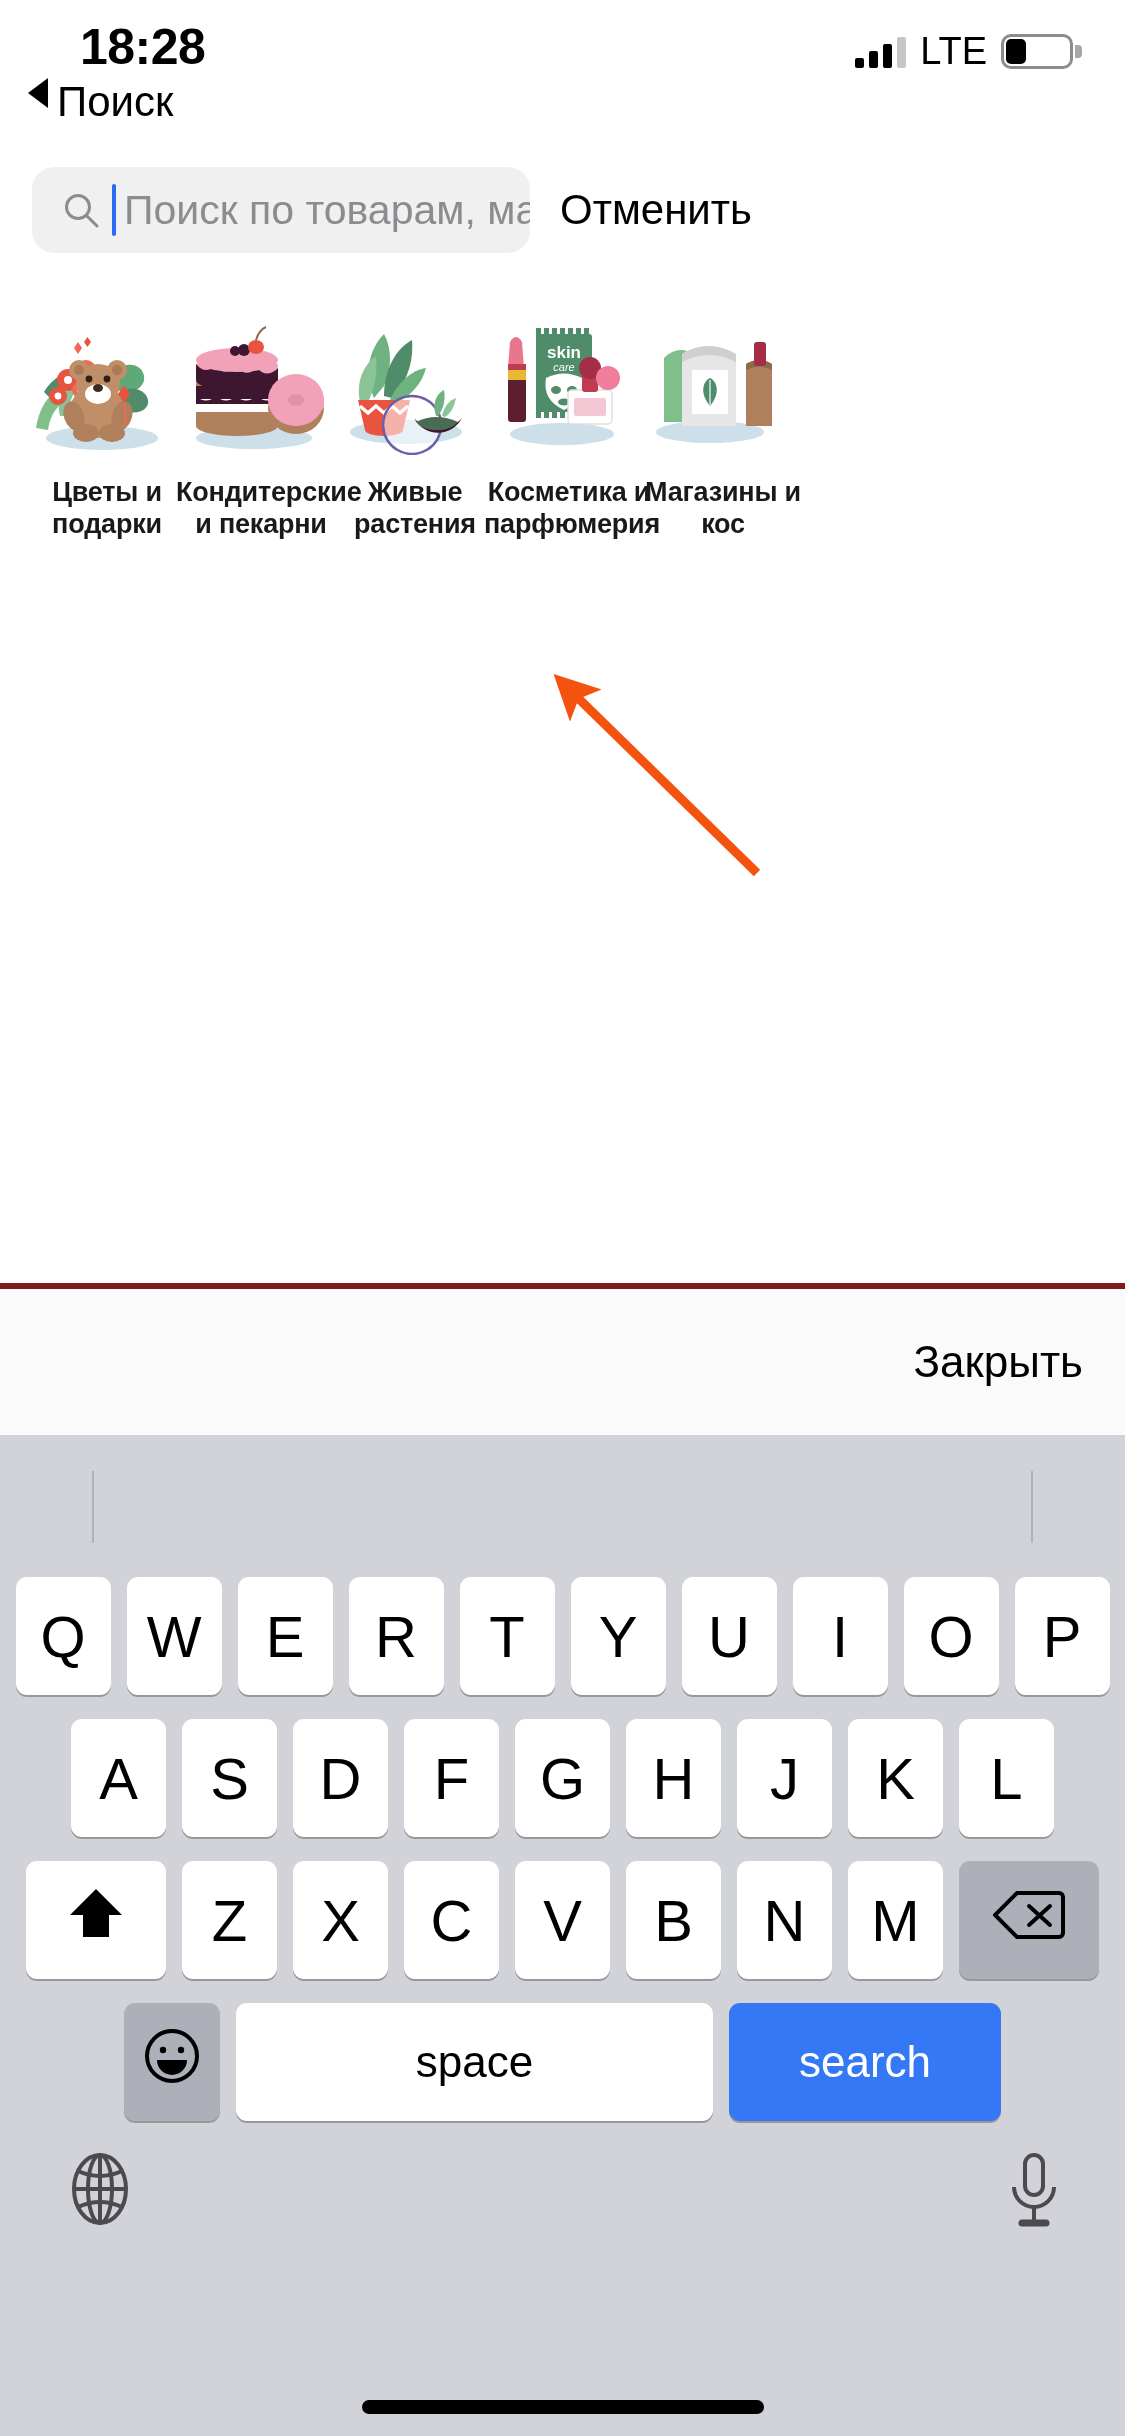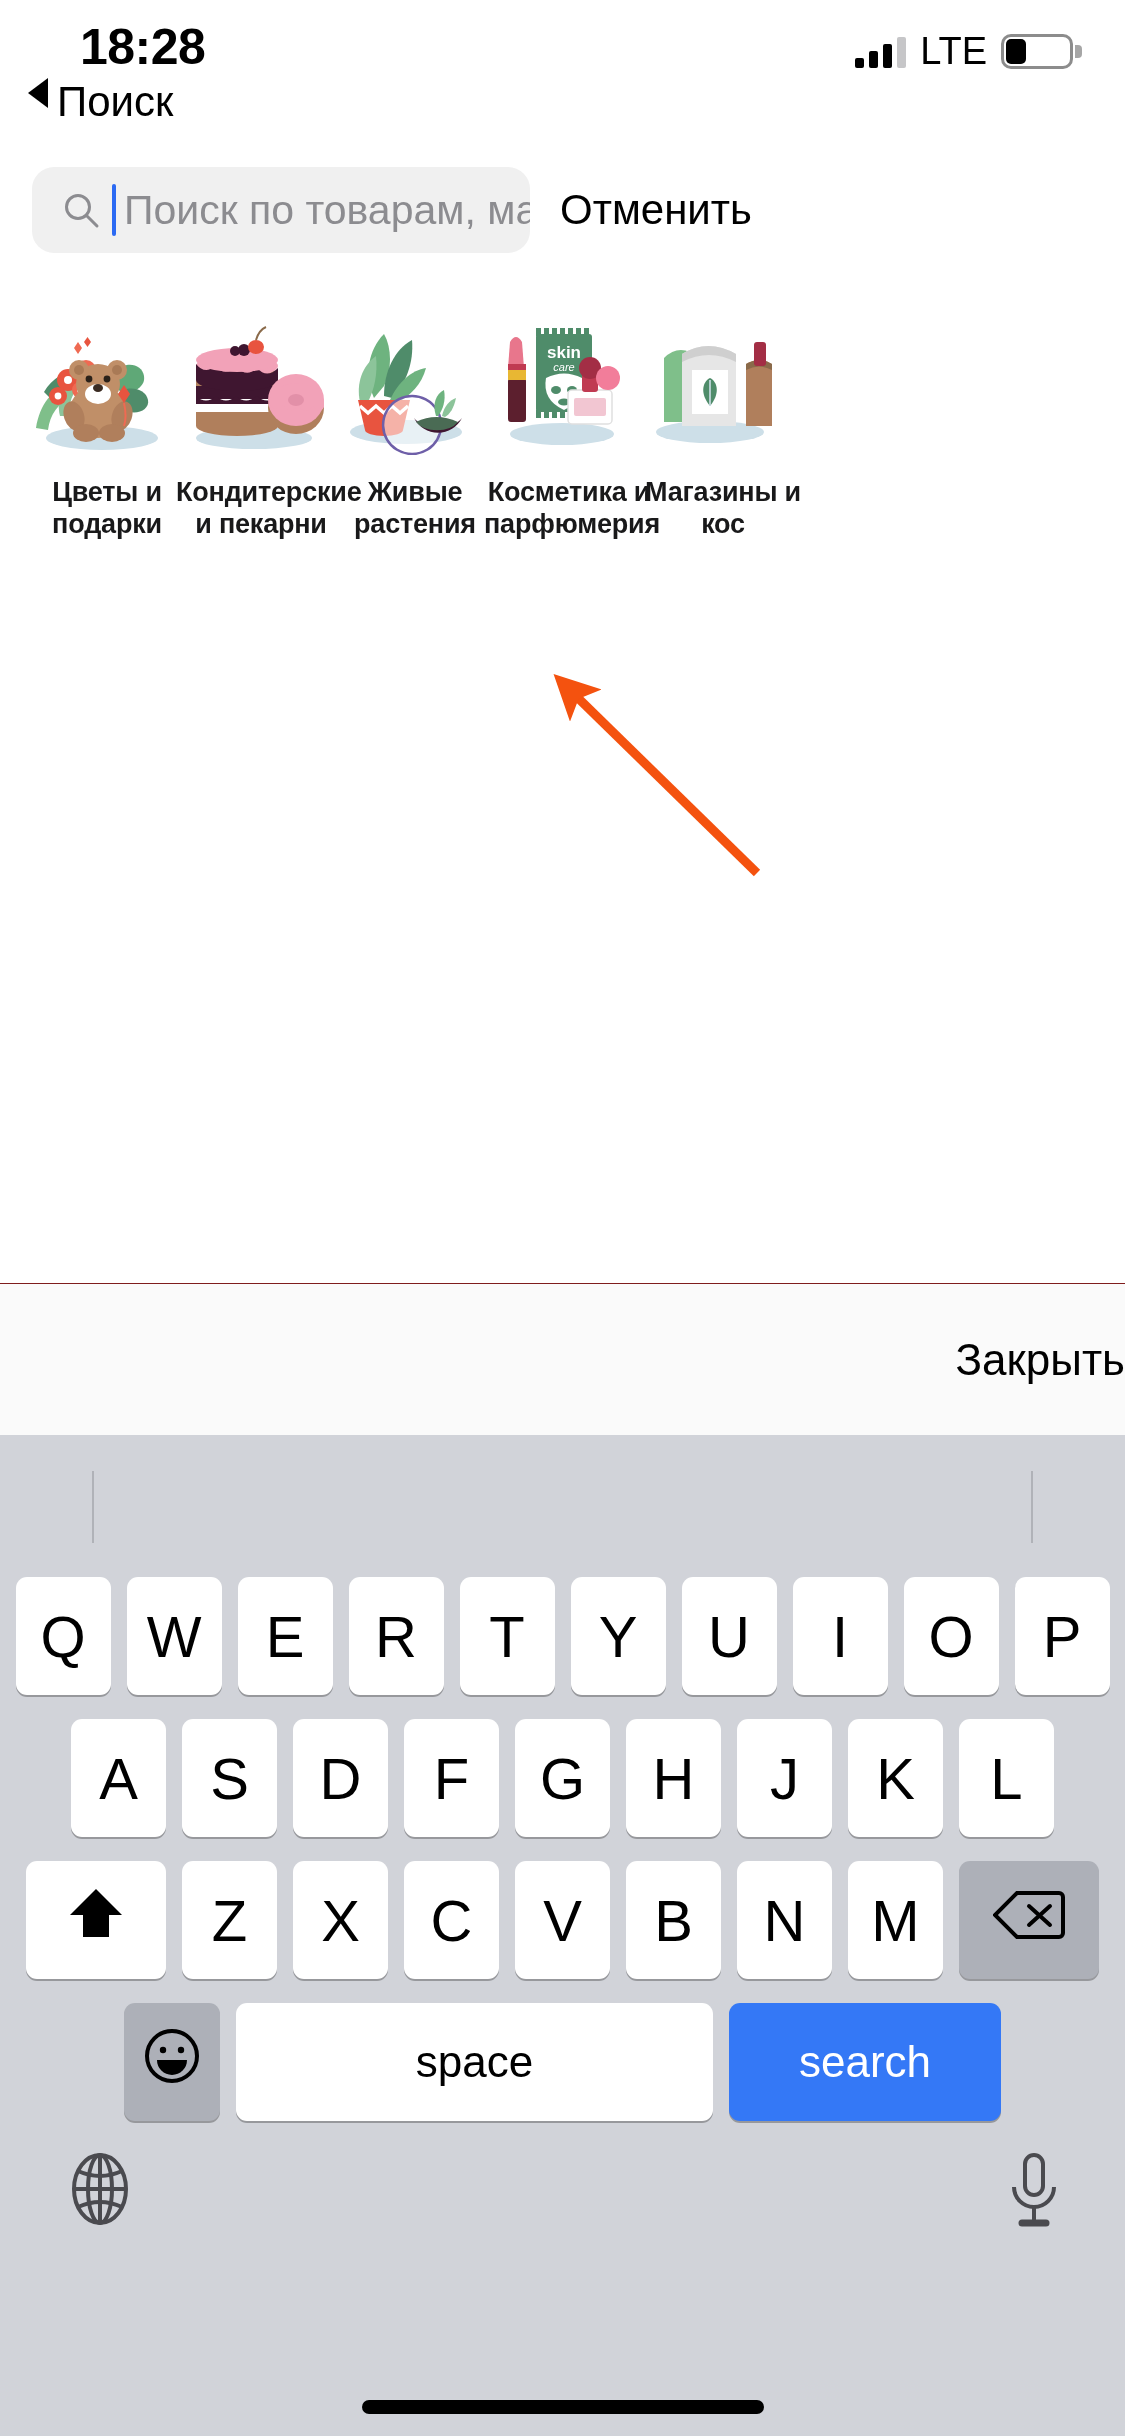--- a/index.html
+++ b/index.html
@@ -97,22 +97,22 @@
     font-size: 27px; font-weight: 700; color: #19191a; line-height: 1.18;
     letter-spacing: -0.2px;
   }
 
   
   .annot { position: absolute; left: 0; top: 0; width: 1125px; height: 2436px; pointer-events: none; }
 
   
   .kb-accessory {
     position: absolute; left: 0; top: 1283px; width: 1125px; height: 152px;
-    background: #fafafa; border-top: 1px solid #7f1d1d;
-    display: flex; align-items: center; justify-content: flex-end; 
+    background: #fafafa; border-top: 6px solid #7f1d1d;
+    display: flex; align-items: center; justify-content: flex-end; padding-right: 42px;
   }
   .kb-accessory .close-btn { font-size: 44px; color: #000; }
 
   .keyboard {
     position: absolute; left: 0; top: 1435px; width: 1125px; height: 1001px;
     background: #d1d3d9;
   }
   .predict-bar {
     position: relative; width: 1125px; height: 142px;
     display: flex; align-items: center; justify-content: center;

